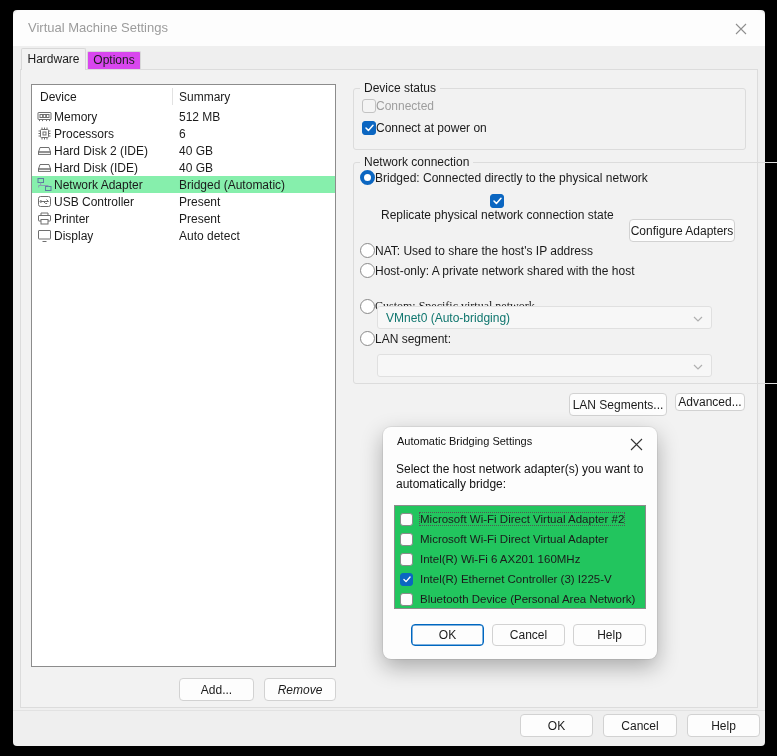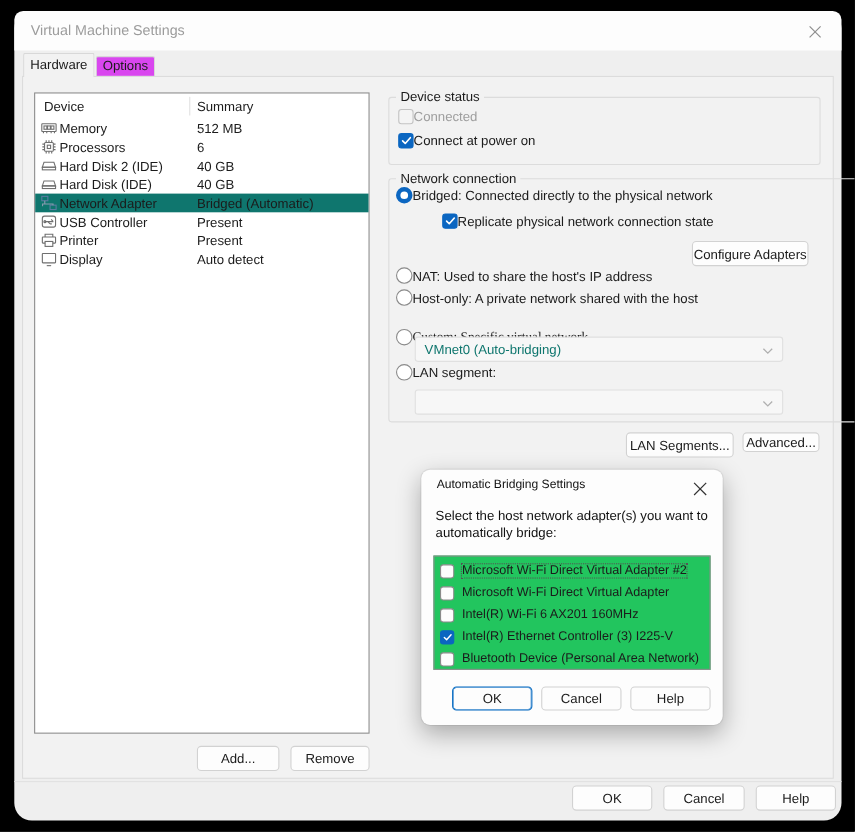--- a/index.html
+++ b/index.html
@@ -2,21 +2,21 @@
 <html><head>
 <meta charset="utf-8">
 <style>
   * { margin:0; padding:0; box-sizing:border-box; }
   html,body { background:#000; }
   body { font-family:"Liberation Sans","DejaVu Sans",sans-serif; color:#1b1b1b; }
   .screen { position:relative; width:777px; height:756px; background:#000; overflow:hidden; }
 
   
   .main-dialog { position:absolute; left:13px; top:10px; width:752px; height:736px;
-    background:#efefef; border-radius:16px; box-shadow:0 10px 24px rgba(0,0,0,.55); }
+    background:#efefef; border-radius:4px; box-shadow:0 10px 24px rgba(0,0,0,.55); }
   .titlebar { position:absolute; left:0; top:0; width:100%; height:36px; background:#fdfdfd;
     border-radius:8px 8px 0 0; }
   .titlebar .title { position:absolute; left:15px; top:10px; font-size:13px; color:#9c9c9c; }
   .win-close { position:absolute; right:14px; top:9px; width:20px; height:20px; display:flex;
     align-items:center; justify-content:center; color:#8f8f8f; cursor:default; }
 
   
   .tab { position:absolute; font-size:12px; text-align:center; border:1px solid #d8d8d8; }
   .tab.active { left:8px; top:38px; width:65px; height:22px; line-height:21px; background:#f2f2f2;
     border-bottom:none; z-index:3; border-radius:2px 2px 0 0; }
@@ -27,21 +27,21 @@
     background:#f2f2f2; border:1px solid #dcdcdc; z-index:2; }
 
   
   .device-list { position:absolute; left:10px; top:14px; width:305px; height:583px;
     background:#fff; border:1px solid #8c8c8c; font-size:12px; }
   .dl-header { position:relative; height:23px; }
   .dl-header .col1 { position:absolute; left:8px; top:5px; }
   .dl-header .col2 { position:absolute; left:147px; top:5px; }
   .dl-header .vsep { position:absolute; left:140px; top:3px; width:1px; height:17px; background:#e2e2e2; }
   .dl-row { position:relative; height:17px; display:flex; align-items:center; }
-  .dl-row.selected { background:#0f766e; }
+  .dl-row.selected { background:#86efac; }
   .dl-row .ic { width:16px; height:15px; margin-left:4px; display:flex; align-items:center; justify-content:center; }
   .dl-row .dev { position:absolute; left:22px; }
   .dl-row .sum { position:absolute; left:147px; }
 
   
   .btn { position:absolute; background:#fdfdfd; border:1px solid #d2d2d2; border-radius:4px;
     font-size:12px; color:#1b1b1b; display:flex; align-items:center; justify-content:center;
     font-family:inherit; cursor:default; }
   .btn.default { border:1px solid #0067c0; box-shadow:0 0 0 .5px #0067c0 inset; }
 
@@ -202,21 +202,21 @@
                 <rect x="1.5" y="2.5" width="12" height="8.5" rx="0.5"></rect>
                 <path d="M5.5 13.5 h4"></path>
               </svg>
           </span>
           <span class="dev">Display</span>
           <span class="sum">Auto detect</span>
         </div>
       </div>
 
       <button class="btn" style="left:158px; top:608px; width:75px; height:23px;">Add...</button>
-      <button class="btn" style="left:243px; top:608px; width:72px; height:23px;">Remove</button>
+      <button class="btn" style="left:243px; top:608px; width:72px; height:23px;font-style:italic;">Remove</button>
 
       <div class="groupbox" style="left:332px; top:18px; width:393px; height:62px;">
         <span class="gb-label">Device status</span>
         <div class="ctl-row" style="left:8px; top:10px;">
           <span class="chk disabled"></span>
           <span class="lbl disabled">Connected</span>
         </div>
         <div class="ctl-row" style="left:8px; top:32px;">
           <span class="chk checked">
             <svg width="9" height="8" viewBox="0 0 9 8">
@@ -227,21 +227,21 @@
         </div>
       </div>
 
       <div class="groupbox" style="left:332px; top:92px; width:435px; height:222px;">
         <span class="gb-label">Network connection</span>
 
         <div class="ctl-row" style="left:6px; top:7px;">
           <span class="radio selected"></span>
           <span class="lbl">Bridged: Connected directly to the physical network</span>
         </div>
-        <div class="ctl-row" style="left:48px; top:31px;">
+        <div class="ctl-row" style="left:27px; top:31px;flex-direction:column;">
           <span class="chk checked">
             <svg width="9" height="8" viewBox="0 0 9 8">
                 <path d="M1 4 L3.4 6.4 L8 1.2" stroke="#fff" stroke-width="1.5" fill="none" stroke-linecap="round" stroke-linejoin="round"></path>
               </svg>
           </span>
           <span class="lbl">Replicate physical network connection state</span>
         </div>
 
         <button class="btn" style="left:275px; top:56px; width:106px; height:23px;">Configure Adapters</button>
 

